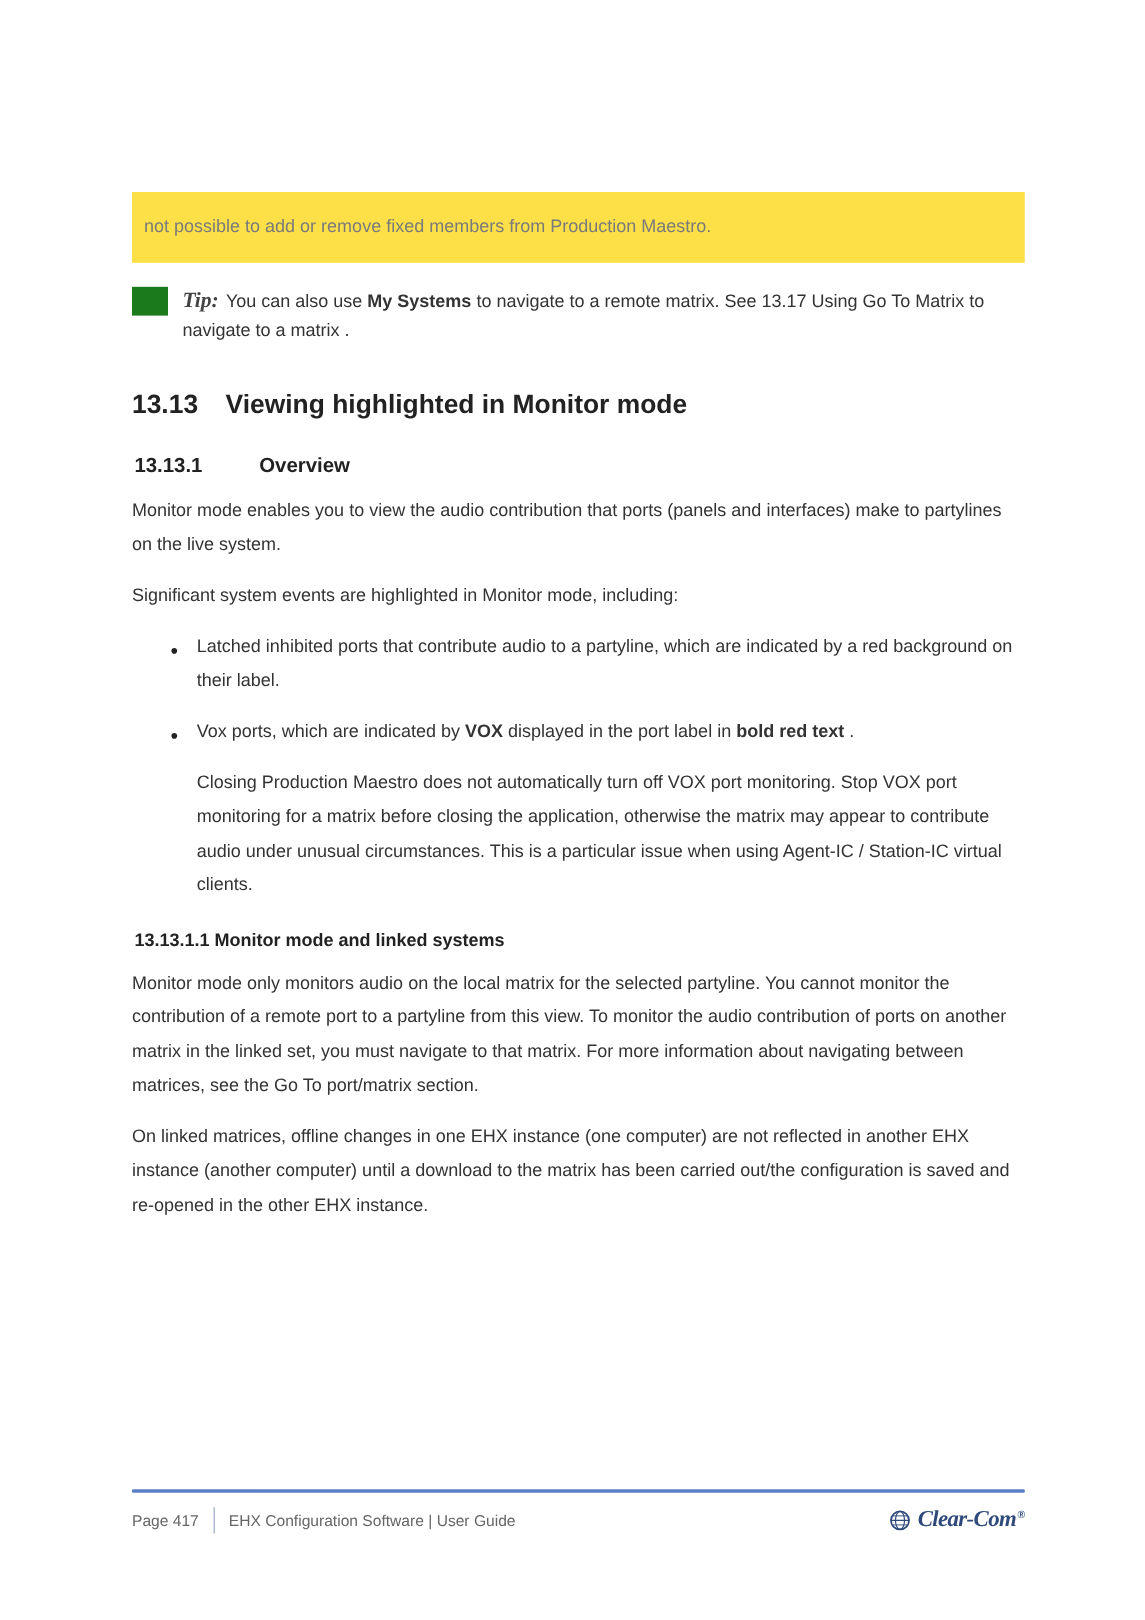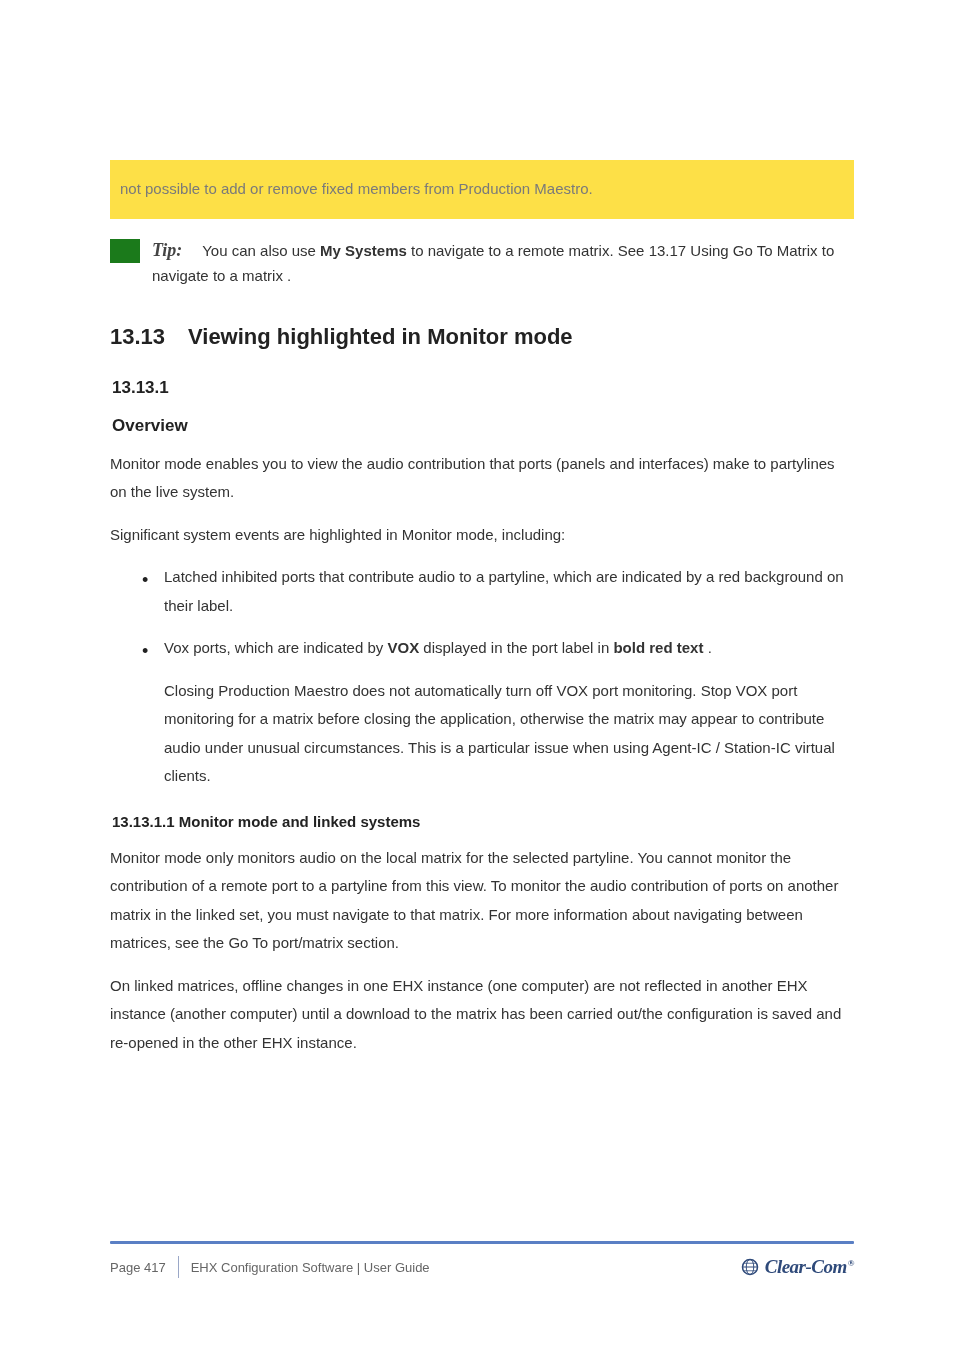--- a/index.html
+++ b/index.html
@@ -37,21 +37,21 @@
     background: #1b7a1b;
     flex: 0 0 auto;
     margin-top: 2px;
   }
   .tip-label {
     font-family: "Times New Roman", Times, serif;
     font-style: italic;
     font-weight: bold;
     font-size: 18px;
     color: #444;
-    margin-right: 16px;
+    margin-right: 2px;
   }
   .tip-text {
     font-size: 15px;
     color: #333;
     line-height: 1.55;
   }
   .paragraph {
     font-size: 15px;
     color: #333;
     line-height: 1.95;
@@ -65,23 +65,22 @@
     display: flex;
     gap: 8px;
   }
   .h2-num { flex: 0 0 auto; width: 70px; }
   .h3 {
     font-size: 17px;
     font-weight: bold;
     color: #222;
     margin-top: 28px;
     display: flex;
-    gap: 18px;
+    gap: 34px;
     padding-left: 2px;
-    flex-direction: column;
   }
   .h3-num { flex: 0 0 auto; width: 70px; }
   .h4 {
     font-size: 15px;
     font-weight: bold;
     color: #222;
     margin-top: 22px;
     padding-left: 2px;
   }
   .body-text {

